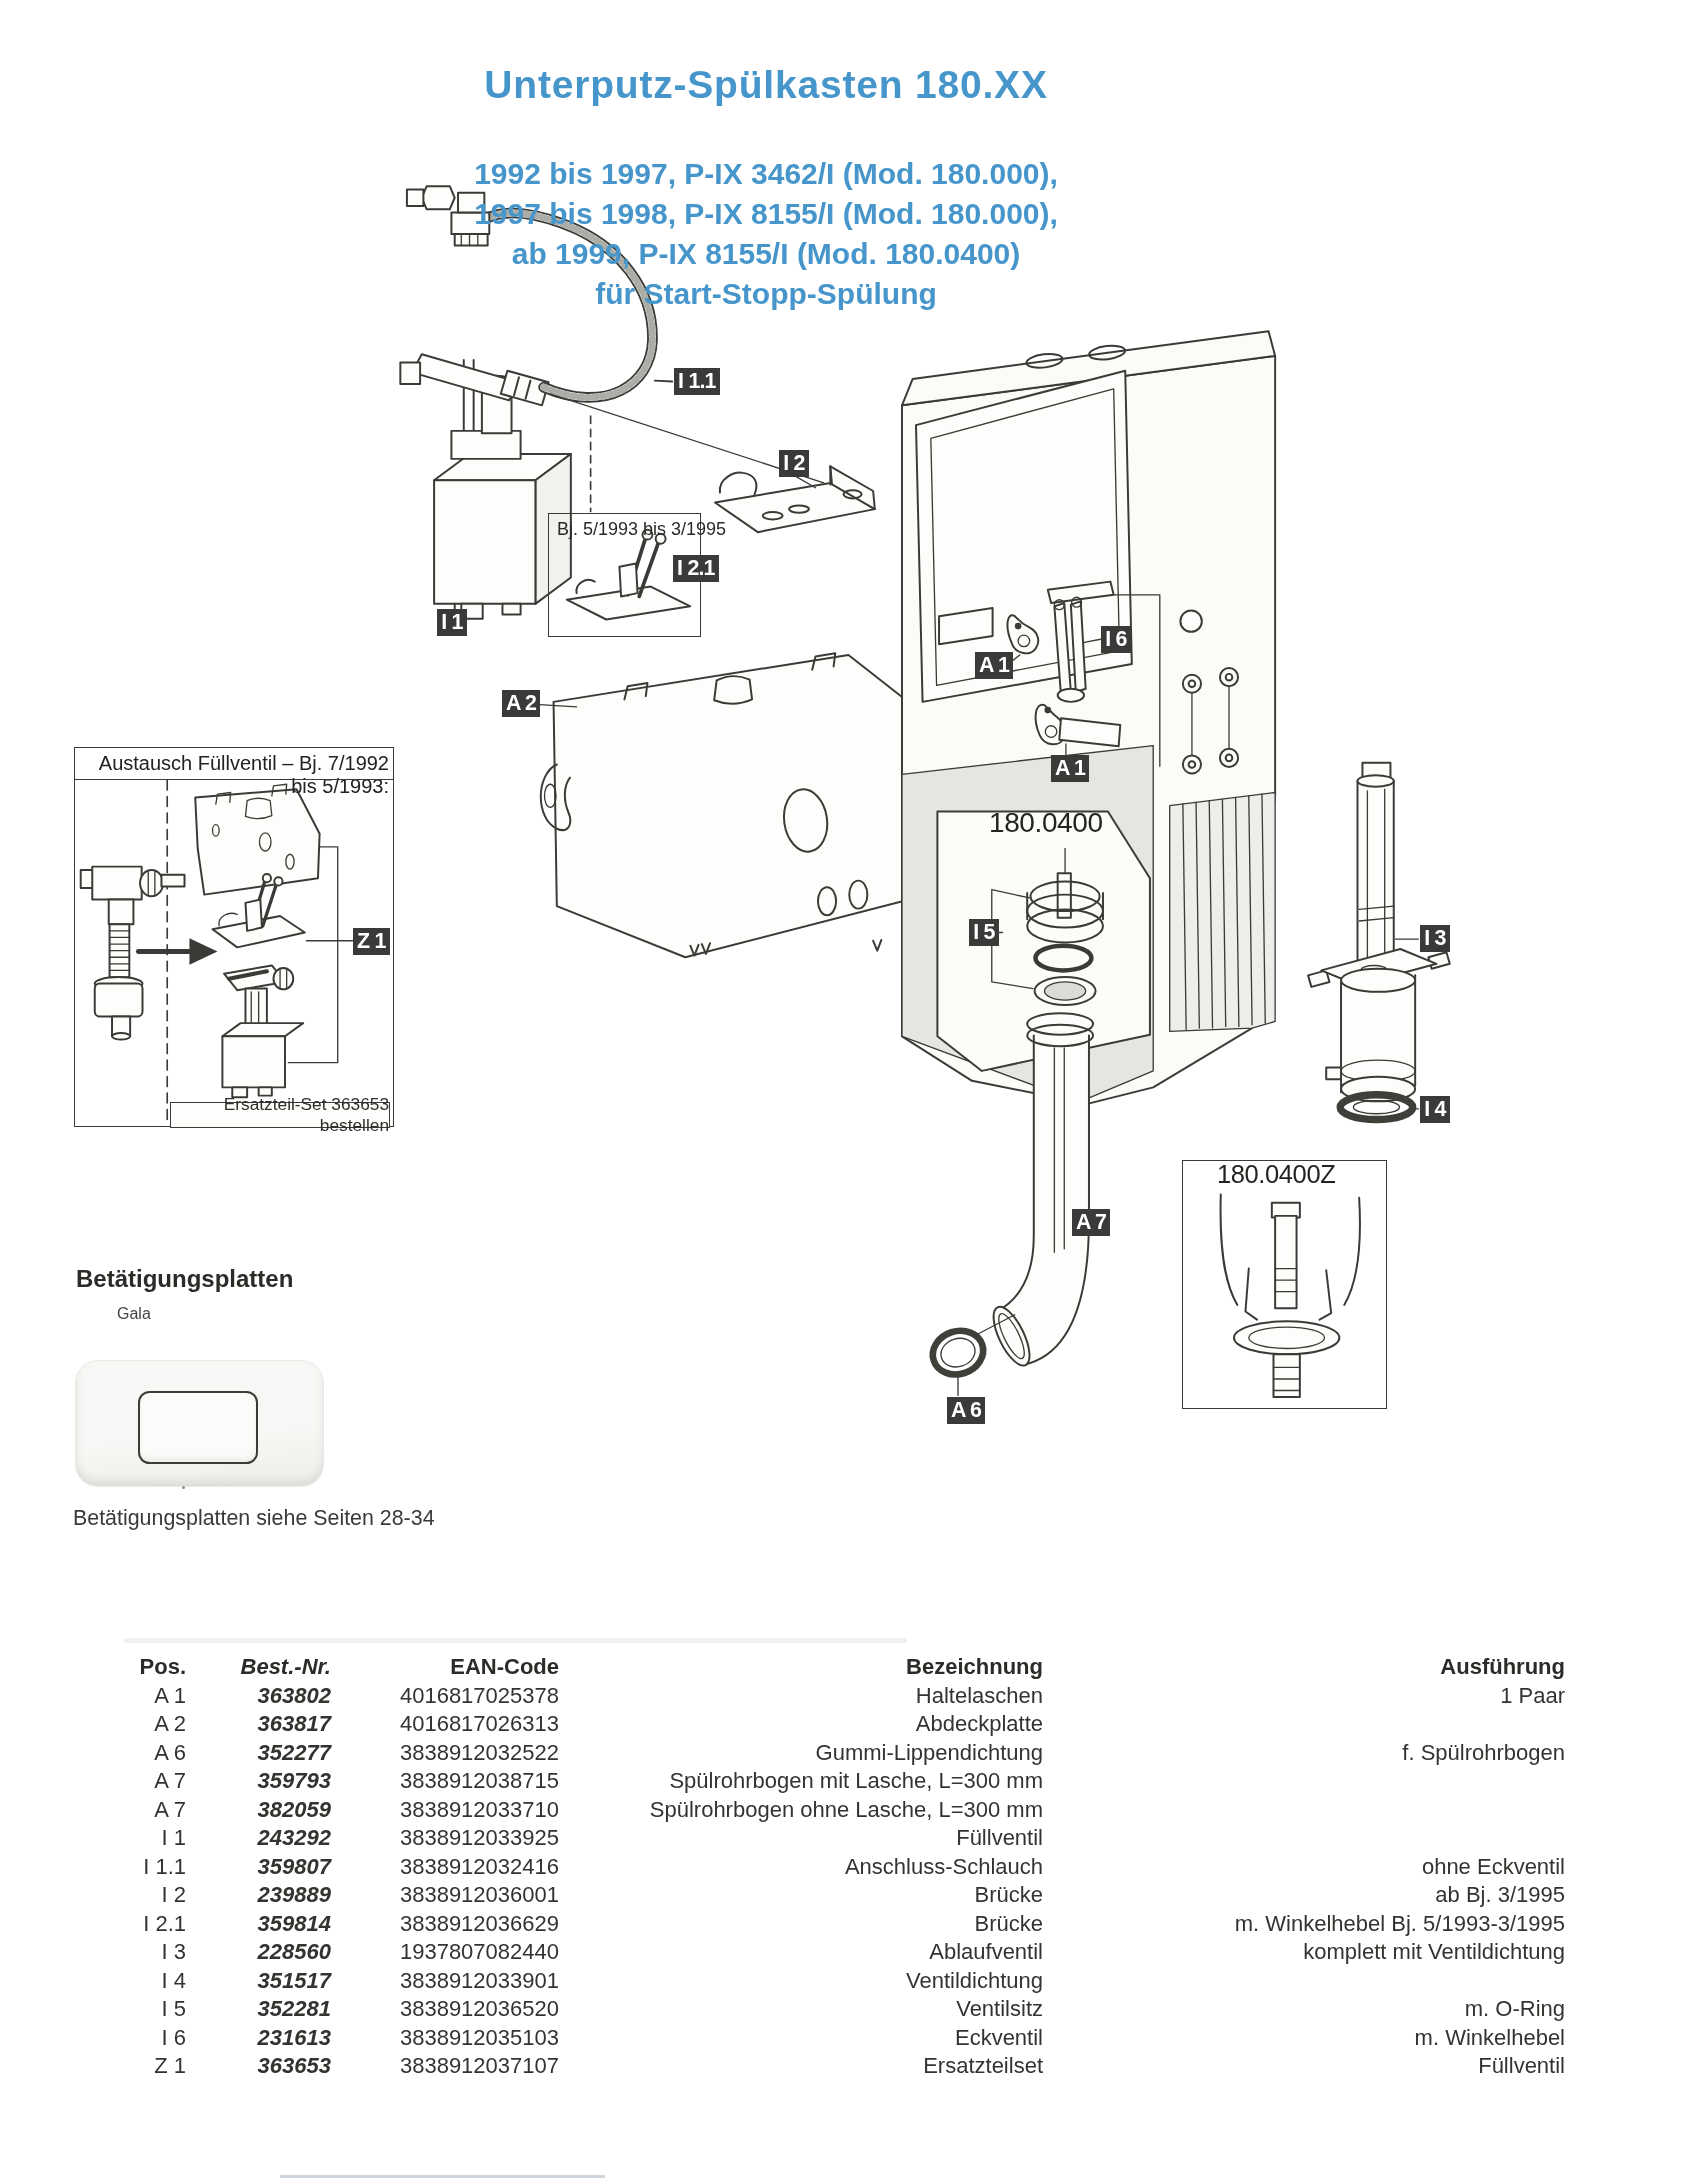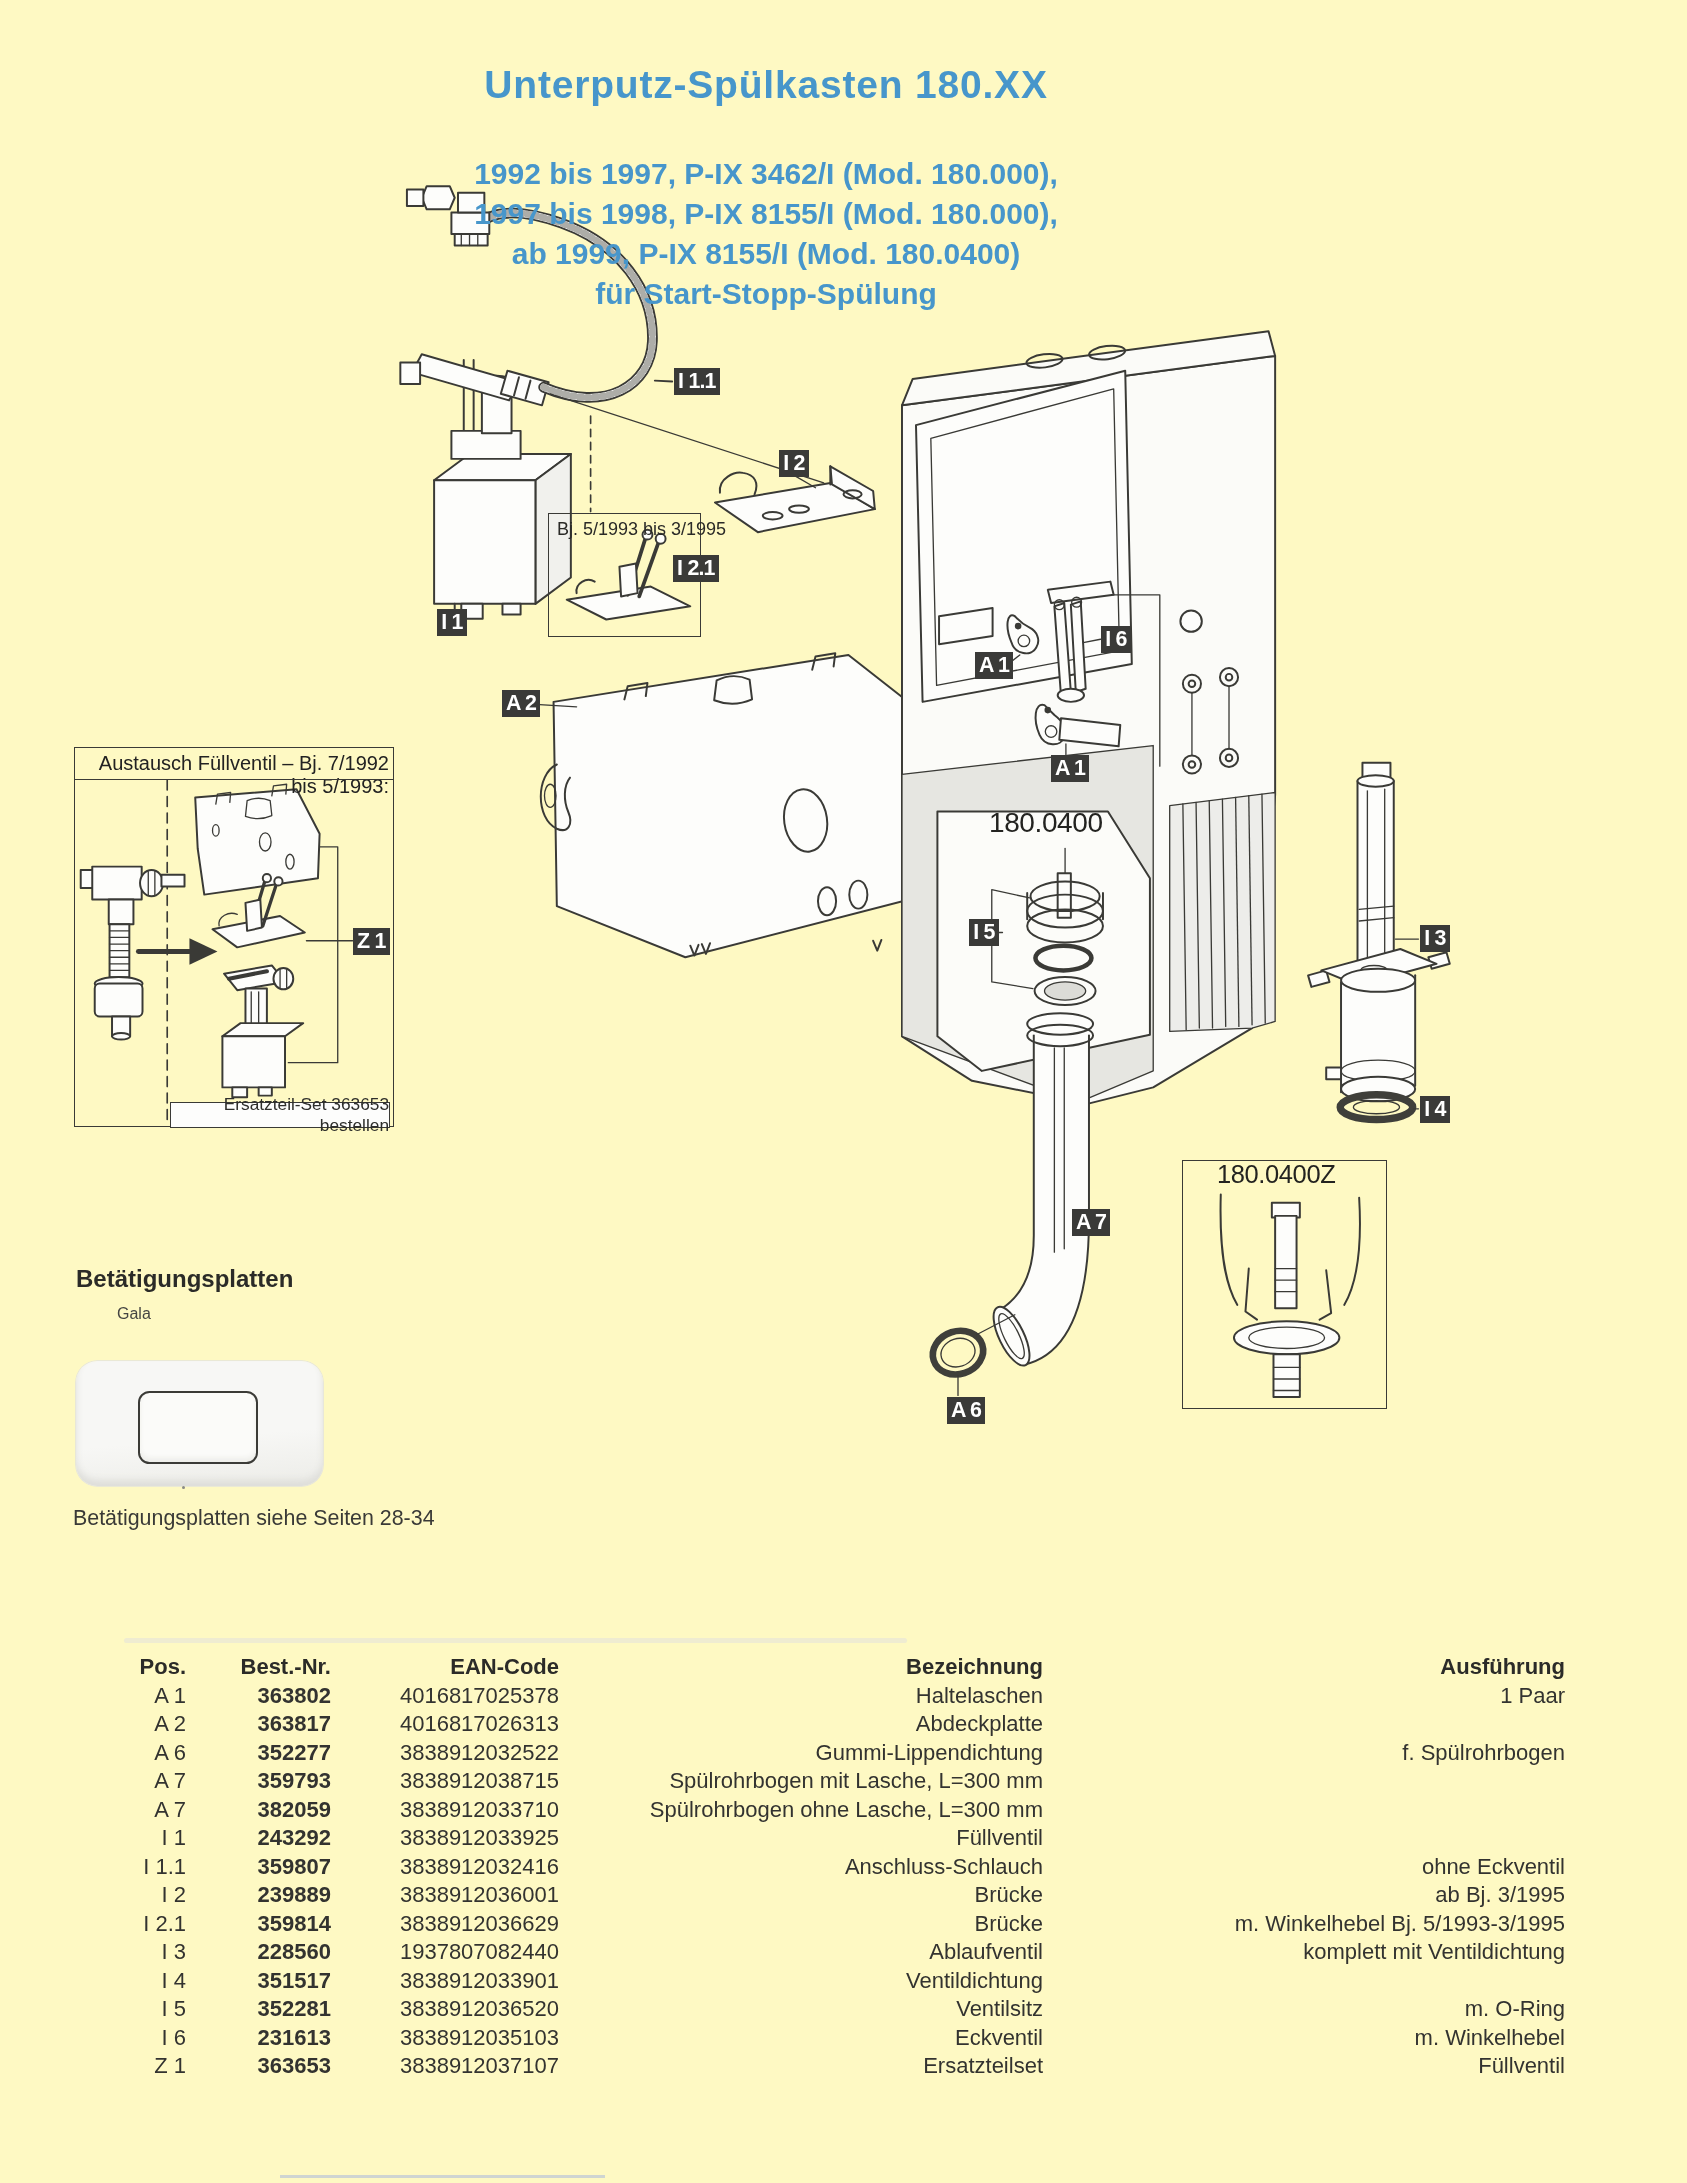--- a/index.html
+++ b/index.html
@@ -1,17 +1,17 @@
 <!DOCTYPE html>
 <html style="font-size:13px"><head>
 <meta charset="utf-8">
 <title></title>
 <style>
   html,body{margin:0;padding:0;background:#e9e9e9;}
-  .page{position:relative;width:1687px;height:2183px;background:#fef9c3;overflow:hidden;
+  .page{position:relative;width:1687px;height:2183px;background:#ffffff;overflow:hidden;
         font-family:"Liberation Sans","DejaVu Sans",sans-serif;color:#2e2e2b;}
   .abs{position:absolute;text-align:right;}
   
   .title-block{left:354px;top:63px;width:824px;text-align:center;}
   .doc-title{font-size:39px;font-weight:700;letter-spacing:0.8px;}
   .doc-subtitles{left:354px;top:154px;width:824px;text-align:center;
                  font-size:30px;font-weight:700;line-height:40px;}
   
   .chip{display:inline-flex;align-items:center;justify-content:center;
         background:#3a3a38;color:#ffffff;font-weight:700;font-size:21.4px;
@@ -38,21 +38,21 @@
          background:linear-gradient(175deg,#f7f7f5 60%,#ecece8 100%);
          box-shadow:inset 0 -5.8px 7.4px #dededa, 0 0 0 0.8px #e3e3dd;}
   .plate-button{left:138px;top:1391px;width:120px;height:73px;border-radius:11.5px;
                 background:#fbfbf9;border:2.5px solid #3b3b37;box-sizing:border-box;
                 box-shadow:inset 0 -4.1px 5.8px #eeeeea;}
   .plates-note{left:73px;top:1506px;font-size:21.4px;color:#3a3a37;}
   
   .parts-table{left:82px;top:1653px;width:1483px;font-size:22px;line-height:28.5px;color:#333330;}
   .trow{display:grid;grid-template-columns:104px 145px 228px 484px 1fr;}
   .thead{font-weight:700;color:#2b2b28;}
-  .tcell.c1{font-weight:700;}
+  .tcell.c1{font-weight:700;font-style:italic;}
   
   .smear{left:124px;top:1638px;width:783px;height:5px;background:#e2e2dc;opacity:.55;border-radius:2.5px;}
   .bottom-line{left:280px;top:2175px;width:325px;height:2.5px;background:#c3ccd4;opacity:.8;}
   .dot{left:182px;top:1486px;width:3.3px;height:3.3px;border-radius:1.6px;background:#8a8a86;}
   svg{position:absolute;left:0;top:0;}
   .draw{stroke:#3a3a36;fill:none;stroke-width:2.4;stroke-linecap:round;stroke-linejoin:round;}
   .thin{stroke-width:1.6;}
 </style>
 </head>
 <body>

